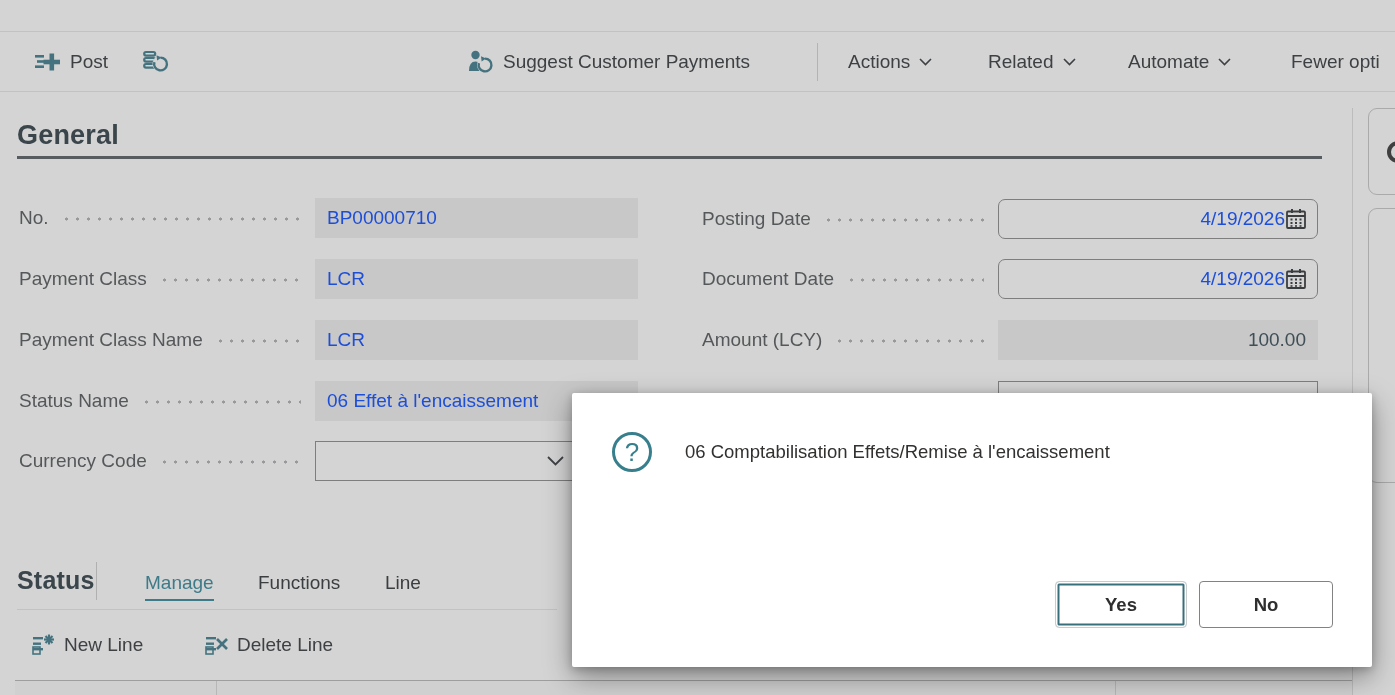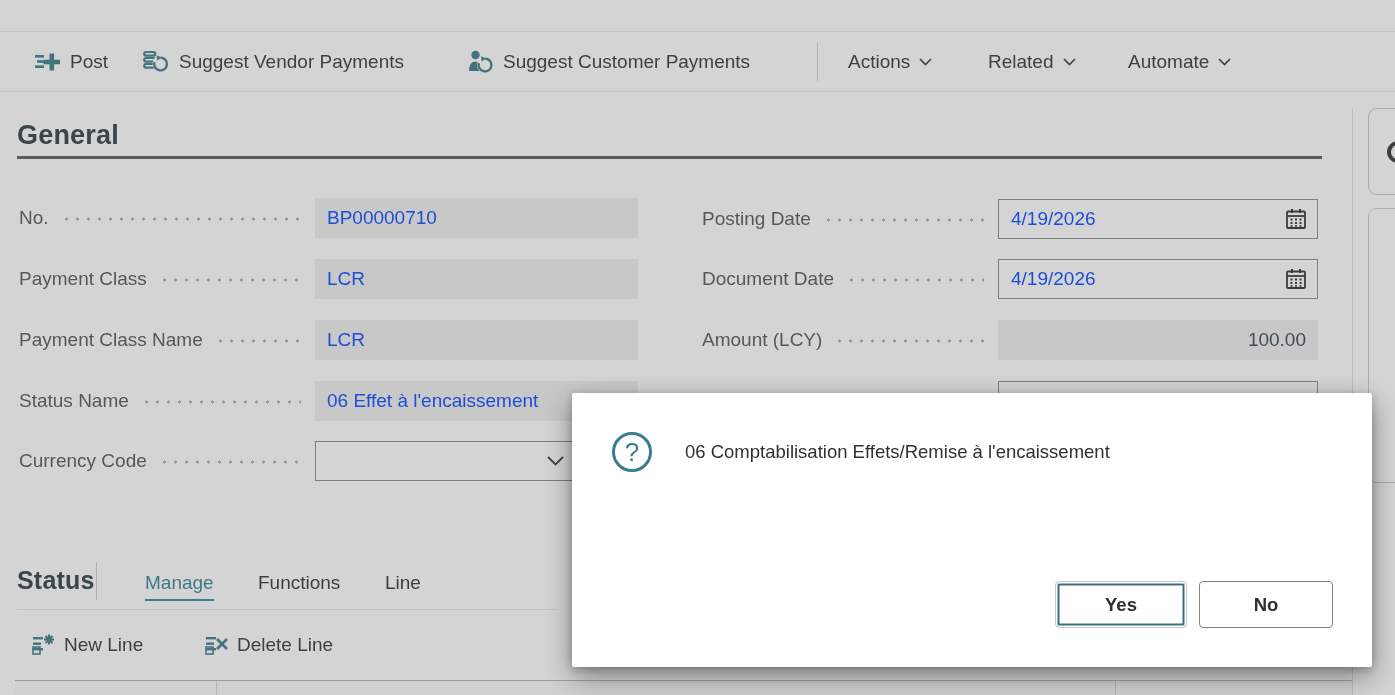--- a/index.html
+++ b/index.html
@@ -27,21 +27,21 @@
   .leader-dots{flex:1;height:4px;margin:2px 14px 0 12px;
     background:radial-gradient(circle,#98999b 1.4px,transparent 1.7px) repeat-x left center;
     background-size:11px 4px;}
   .fbox{flex:none;height:40px;box-sizing:border-box;font-size:19px;color:#1d4ed8;
     display:flex;align-items:center;overflow:hidden;white-space:nowrap;}
   .fbox.readonly{background:#c8c8c8;padding:0 12px;}
   .fbox.bordered{border:1px solid #7e7e7e;background:transparent;padding:0 10px 0 12px;}
   .fbox.amount{background:#c8c8c8;justify-content:flex-end;padding:0 12px;color:#404f56;}
   .w-left{width:323px;}
   .w-right{width:320px;}
-  .date-box{justify-content:space-between;}
+  .date-box{justify-content:flex-end;border-radius:7px;}
 
   
   .tab{position:absolute;font-size:19px;color:#3b3e40;cursor:pointer;white-space:nowrap;}
   .tab.active{color:#3d7b89;border-bottom:2px solid #3d7b89;padding-bottom:5px;}
   .line-action{position:absolute;display:flex;align-items:center;gap:9px;font-size:19px;color:#3e4144;cursor:pointer;}
 
   
   .grid-top-line{position:absolute;left:15px;top:680px;width:1337px;height:1px;background:#9e9e9e;}
   .grid-header-strip{position:absolute;left:15px;top:681px;width:1337px;height:14px;background:#d0d0d0;}
   .grid-divider{position:absolute;top:681px;width:1px;height:14px;background:#b7b7b7;}
@@ -96,21 +96,20 @@
         <g fill="none" stroke="#44737f" stroke-width="2.2">
           <rect x="1.2" y="3" width="11" height="3.6" rx="1.8"></rect>
           <rect x="1.2" y="9" width="11" height="3.6" rx="1.8"></rect>
           <rect x="1.2" y="15" width="11" height="3.6" rx="1.8"></rect>
         </g>
         <circle cx="17.5" cy="15" r="8" fill="#d4d4d4"></circle>
         <path d="M 17.5 8.6 A 6.4 6.4 0 1 1 11.4 13.2" fill="none" stroke="#44737f" stroke-width="2.4"></path>
         <path d="M 13.5 6.2 L 18.6 8.6 L 14.1 11.4 Z" fill="#44737f"></path>
       </svg>
     </span>
-    <span>Suggest Vendor Payments</span>
   </div>
 
   <div class="cmd-item" style="left:467px">
     <span>
       <svg width="27" height="25" viewBox="0 0 27 25">
         <circle cx="8.5" cy="6" r="4.2" fill="#44737f"></circle>
         <path d="M 2 22 Q 2 12.5 8.5 12.5 Q 15 12.5 15 22 Z" fill="#44737f"></path>
         <circle cx="18" cy="16" r="8" fill="#d4d4d4"></circle>
         <path d="M 18 9.6 A 6.4 6.4 0 1 1 11.9 14.2" fill="none" stroke="#44737f" stroke-width="2.4"></path>
         <path d="M 14 7.2 L 19.1 9.6 L 14.6 12.4 Z" fill="#44737f"></path>
@@ -141,20 +140,23 @@
 
   <div class="cmd-item" style="left:1128px">
     <span>Automate</span>
     <span>
       <svg width="13" height="8" viewBox="0 0 13 8">
           <polyline points="1,1 6.5,6.5 12,1" fill="none" stroke="#3e4144" stroke-width="1.6"></polyline>
         </svg>
     </span>
   </div>
 
+  <div class="cmd-item" style="left:1291px">
+    <span>Fewer opti</span>
+  </div>
 </div>
 
 <div class="section-title" style="left:17px;top:120px">General</div>
 <div class="title-underline" style="left:17px;top:156px;width:1305px"></div>
 
 <div class="field-row" style="left:19px;top:198px;width:619px">
   <span class="field-label">No.</span>
   <span class="leader-dots"></span>
   <div class="fbox readonly w-left">BP00000710</div>
 </div>

